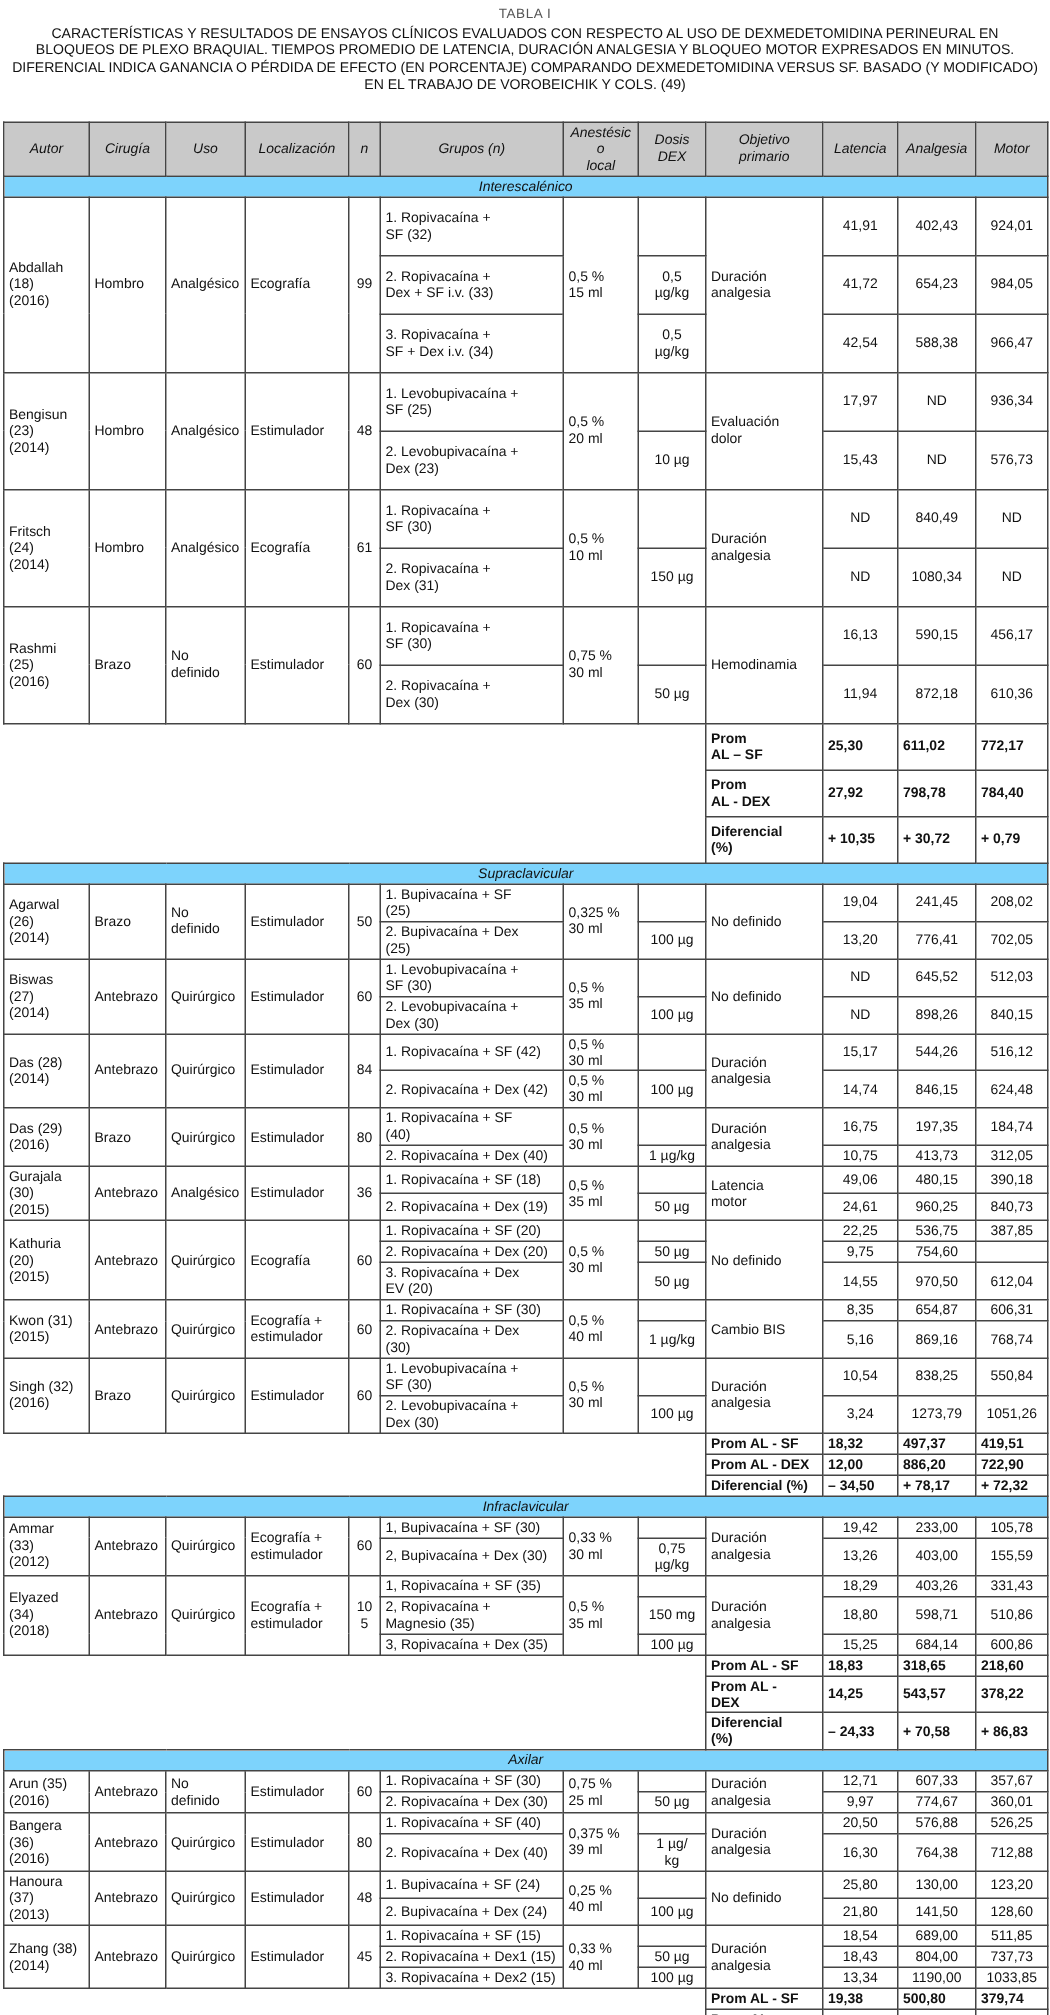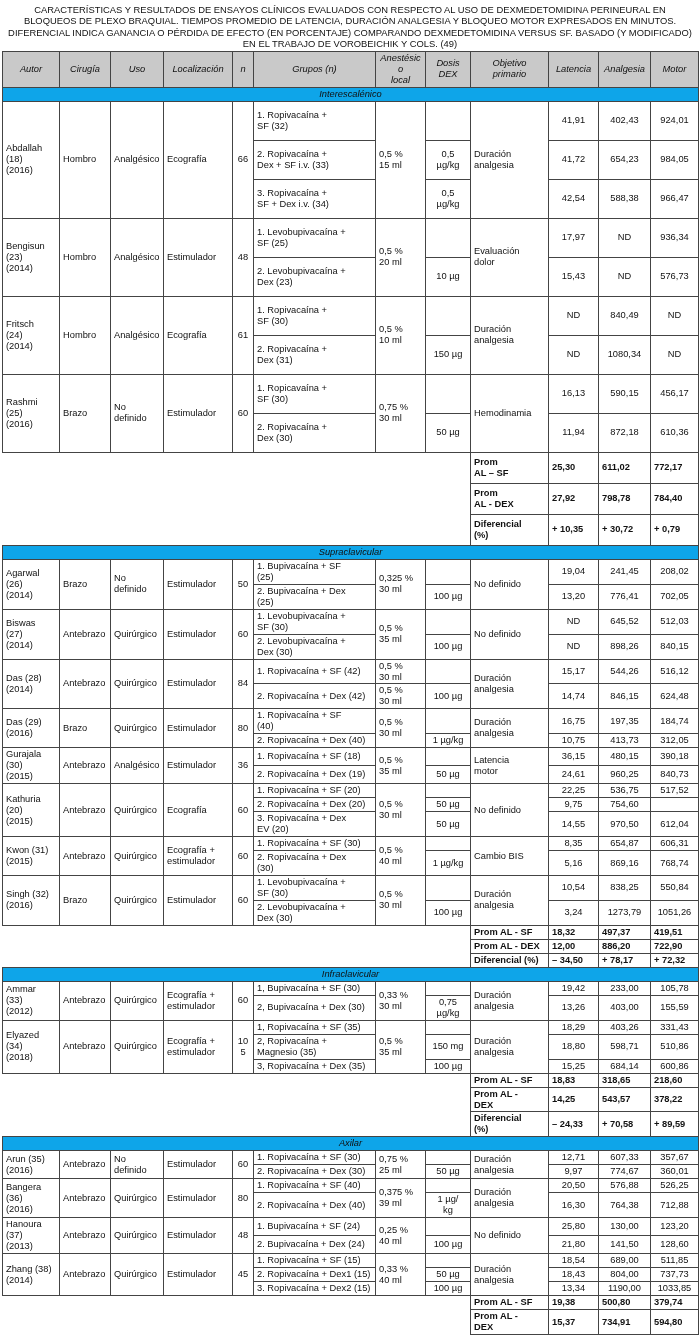--- a/index.html
+++ b/index.html
@@ -15,21 +15,21 @@
     font-size: 9px;
     color: #555;
     letter-spacing: 0.4px;
     margin-bottom: 2px;
   }
   .caption {
     text-align: center;
     font-size: 9.4px;
     line-height: 1.22;
     color: #111;
-    margin: 0 6px 1px 6px;
+    margin: 0 6px 19px 6px;
   }
   table {
     width: 696px;
     border-collapse: collapse;
     table-layout: fixed;
     font-size: 9.3px;
     line-height: 1.18;
   }
   th, td {
     border: 1px solid #444;
@@ -40,38 +40,39 @@
     word-wrap: break-word;
   }
   thead th {
     background: #c9c9c9;
     font-style: italic;
     font-weight: normal;
     text-align: center;
     height: 27px;
   }
   .c-band {
-    background: #0ea5e9;
+    background: #7dd3fc;
     font-style: italic;
     text-align: center;
     height: 14px;
   }
   .c-autor, .c-txt, .c-group, .c-anest, .c-obj { text-align: left; }
   .c-n, .c-dosis, .c-val { text-align: center; }
   .sec-0 .c-group { height: 39px; }
   tr.summary td { font-weight: bold; }
   .c-void { border: none; background: #fff; }
   .c-sumlabel { text-align: left; }
   .c-sumval { text-align: left; }
   .sec-0 .c-sumlabel { height: 31px; }
 </style>
 </head>
 <body>
 
 <div class="page">
+  <div class="table-label">TABLA I</div>
   <div class="caption">CARACTERÍSTICAS Y RESULTADOS DE ENSAYOS CLÍNICOS EVALUADOS CON RESPECTO AL USO DE DEXMEDETOMIDINA PERINEURAL EN BLOQUEOS DE PLEXO BRAQUIAL. TIEMPOS PROMEDIO DE LATENCIA, DURACIÓN ANALGESIA Y BLOQUEO MOTOR EXPRESADOS EN MINUTOS. DIFERENCIAL INDICA GANANCIA O PÉRDIDA DE EFECTO (EN PORCENTAJE) COMPARANDO DEXMEDETOMIDINA VERSUS SF. BASADO (Y MODIFICADO) EN EL TRABAJO DE VOROBEICHIK Y COLS. (49)</div>
 
   <table>
     <colgroup>
       <col style="width:57px">
         <col style="width:51px">
         <col style="width:53px">
         <col style="width:69px">
       <col style="width:21px">
         <col style="width:122px">
@@ -105,21 +106,21 @@
         <tr>
           <td colspan="12" class="c-band">Interescalénico</td>
         </tr>
         <tr class="sec-0">
           <td rowspan="3" class="c-autor">Abdallah
 (18)
 (2016)</td>
           <td rowspan="3" class="c-txt">Hombro</td>
           <td rowspan="3" class="c-txt">Analgésico</td>
           <td rowspan="3" class="c-txt">Ecografía</td>
-          <td rowspan="3" class="c-n">66</td>
+          <td rowspan="3" class="c-n">99</td>
           <td class="c-group">1. Ropivacaína +
 SF (32)</td>
           <td rowspan="3" class="c-anest">0,5 %
 15 ml</td>
           <td class="c-dosis"></td>
           <td rowspan="3" class="c-obj">Duración
 analgesia</td>
           <td class="c-val">41,91</td>
           <td class="c-val">402,43</td>
           <td class="c-val">924,01</td>
@@ -359,21 +360,21 @@
           <td rowspan="2" class="c-txt">Antebrazo</td>
           <td rowspan="2" class="c-txt">Analgésico</td>
           <td rowspan="2" class="c-txt">Estimulador</td>
           <td rowspan="2" class="c-n">36</td>
           <td class="c-group">1. Ropivacaína + SF (18)</td>
           <td rowspan="2" class="c-anest">0,5 %
 35 ml</td>
           <td class="c-dosis"></td>
           <td rowspan="2" class="c-obj">Latencia
 motor</td>
-          <td class="c-val">36,15</td>
+          <td class="c-val">49,06</td>
           <td class="c-val">480,15</td>
           <td class="c-val">390,18</td>
         </tr>
         <tr class="sec-1">
           <td class="c-group">2. Ropivacaína + Dex (19)</td>
           <td class="c-dosis">50 µg</td>
           <td class="c-val">24,61</td>
           <td class="c-val">960,25</td>
           <td class="c-val">840,73</td>
         </tr>
@@ -385,21 +386,21 @@
           <td rowspan="3" class="c-txt">Quirúrgico</td>
           <td rowspan="3" class="c-txt">Ecografía</td>
           <td rowspan="3" class="c-n">60</td>
           <td class="c-group">1. Ropivacaína + SF (20)</td>
           <td rowspan="3" class="c-anest">0,5 %
 30 ml</td>
           <td class="c-dosis"></td>
           <td rowspan="3" class="c-obj">No definido</td>
           <td class="c-val">22,25</td>
           <td class="c-val">536,75</td>
-          <td class="c-val">517,52</td>
+          <td class="c-val">387,85</td>
         </tr>
         <tr class="sec-1">
           <td class="c-group">2. Ropivacaína + Dex (20)</td>
           <td class="c-dosis">50 µg</td>
           <td class="c-val">9,75</td>
           <td class="c-val">754,60</td>
           <td class="c-val"></td>
         </tr>
         <tr class="sec-1">
           <td class="c-group">3. Ropivacaína + Dex
@@ -559,21 +560,21 @@
           <td class="c-sumval">14,25</td>
           <td class="c-sumval">543,57</td>
           <td class="c-sumval">378,22</td>
         </tr>
         <tr class="sec-2 summary">
           <td colspan="8" class="c-void"></td>
           <td class="c-sumlabel">Diferencial
 (%)</td>
           <td class="c-sumval">– 24,33</td>
           <td class="c-sumval">+ 70,58</td>
-          <td class="c-sumval">+ 89,59</td>
+          <td class="c-sumval">+ 86,83</td>
         </tr>
         <tr>
           <td colspan="12" class="c-band">Axilar</td>
         </tr>
         <tr class="sec-3">
           <td rowspan="2" class="c-autor">Arun (35)
 (2016)</td>
           <td rowspan="2" class="c-txt">Antebrazo</td>
           <td rowspan="2" class="c-txt">No definido</td>
           <td rowspan="2" class="c-txt">Estimulador</td>

